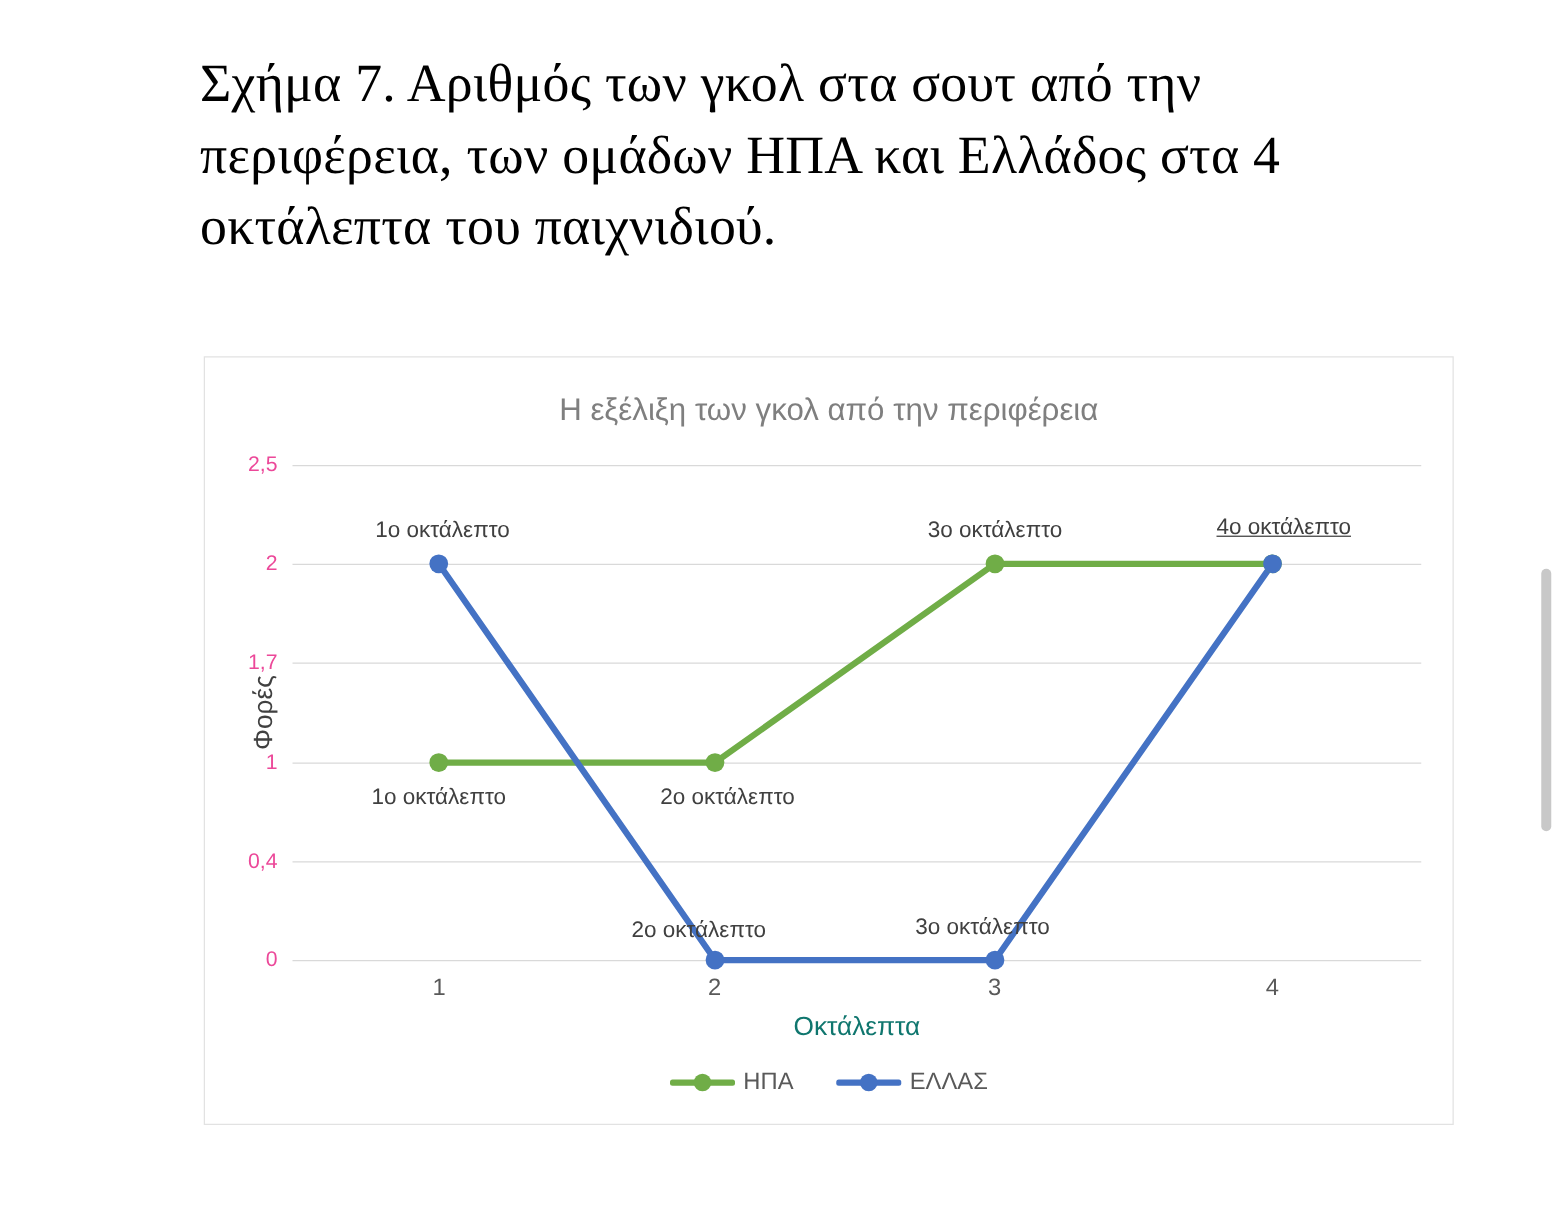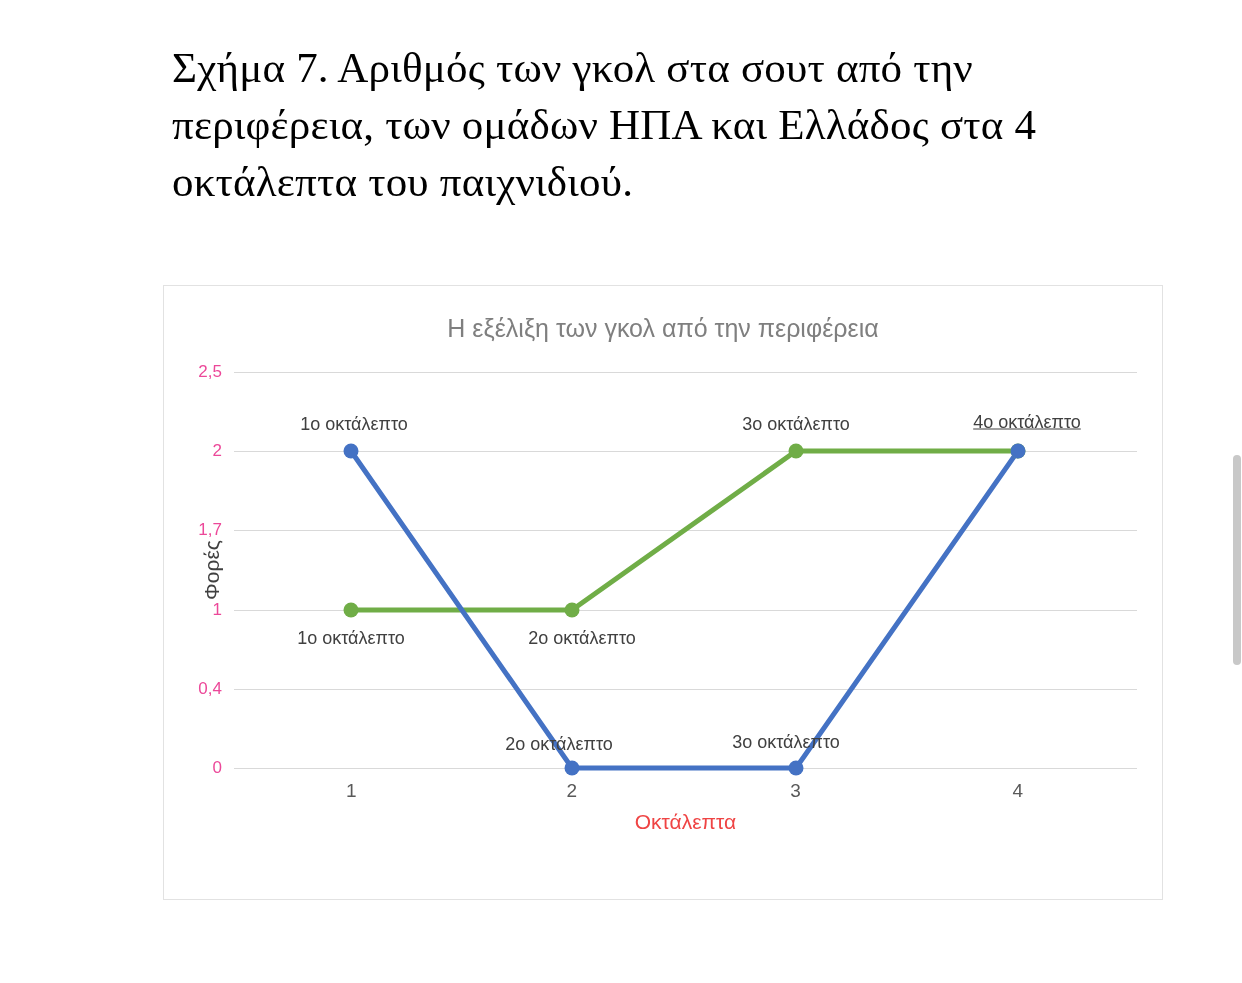--- a/index.html
+++ b/index.html
@@ -11,21 +11,21 @@
     width: 1242px;
     height: 983px;
     position: relative;
     font-family: "Liberation Sans", sans-serif;
     overflow: hidden;
   }
 
   
   .caption {
     position: absolute;
-    left: 172px;
+    left: 160px;
     top: 40px;
     width: 960px;
     font-family: "Liberation Serif", serif;
     font-size: 43px;
     line-height: 1.32;
     color: #000000;
     letter-spacing: 0.2px;
   }
 
   
@@ -88,21 +88,21 @@
   }
 
   .axis-x-title {
     position: absolute;
     left: 0;
     top: 100%;
     margin-top: 42px;
     width: 100%;
     text-align: center;
     font-size: 21px;
-    color: #ef4444;
+    color: #0f766e;
   }
 
   .axis-y-title {
     position: absolute;
     left: -52px;
     top: 50%;
     transform: translateY(-50%) rotate(-90deg);
     transform-origin: center center;
     font-size: 21px;
     color: #404040;
@@ -241,18 +241,34 @@
     <div class="dlabel" style="left:348px; top:266px;">2ο οκτάλεπτο</div>
     <div class="dlabel" style="left:562px; top:52px;">3ο οκτάλεπτο</div>
     <div class="dlabel" style="left:793px; top:50px;text-decoration:underline;">4ο οκτάλεπτο</div>
 
     <div class="dlabel" style="left:120px; top:52px;">1ο οκτάλεπτο</div>
     <div class="dlabel" style="left:325px; top:372px;">2ο οκτάλεπτο</div>
     <div class="dlabel" style="left:552px; top:370px;">3ο οκτάλεπτο</div>
 
   </div>
 
+  <div class="legend">
+    <div class="legend-item">
+      <span class="legend-mark">
+        <span class="lm-line" style="background:#70AD47;"></span>
+        <span class="lm-dot" style="background:#70AD47;"></span>
+      </span>
+      <span>ΗΠΑ</span>
+    </div>
+    <div class="legend-item">
+      <span class="legend-mark">
+        <span class="lm-line" style="background:#4472C4;"></span>
+        <span class="lm-dot" style="background:#4472C4;"></span>
+      </span>
+      <span>ΕΛΛΑΣ</span>
+    </div>
+  </div>
 
 </div>
 
 <div class="scrollbar-track">
   <div class="scrollbar-thumb"></div>
 </div>
 
 </body></html>

